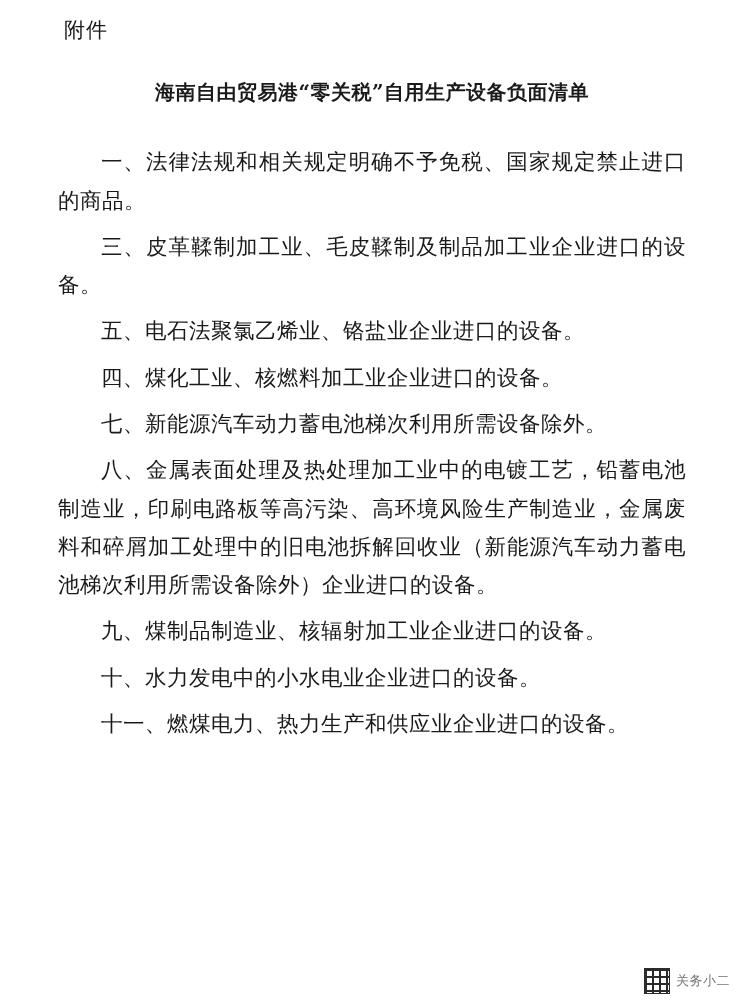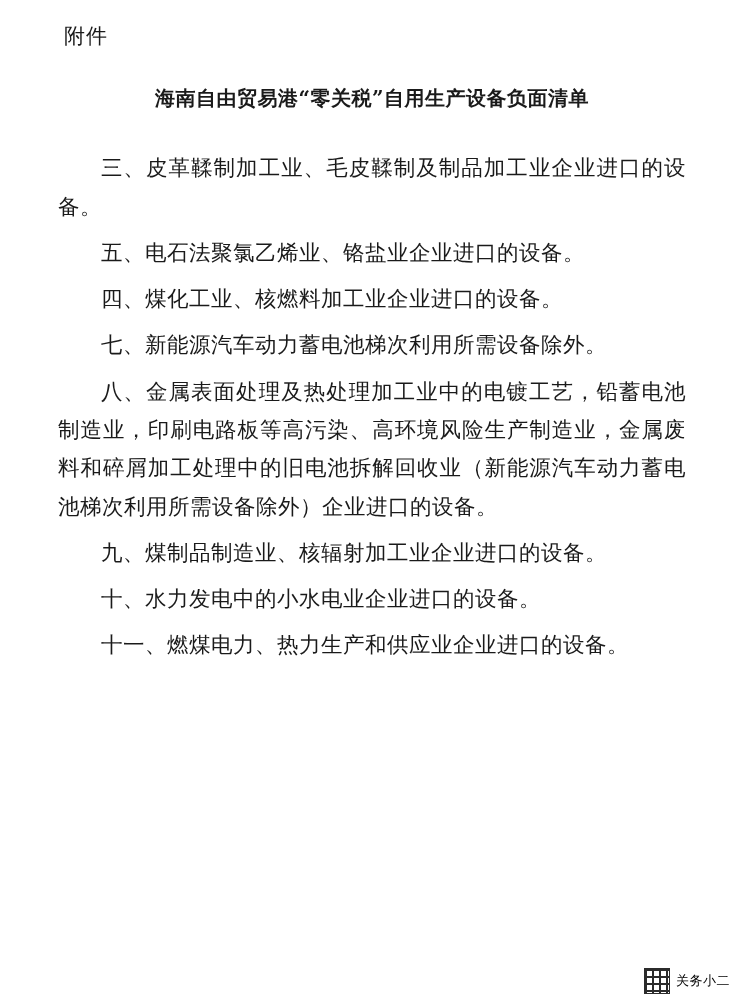--- a/index.html
+++ b/index.html
@@ -13,21 +13,21 @@
     position: relative;
     font-family: "DejaVu Serif", "Liberation Serif", serif;
     color: #1a1a1a;
     overflow: hidden;
   }
   .page {
     position: relative;
     width: 744px;
     height: 1004px;
     box-sizing: border-box;
-    padding: 22px 58px 0 58px;
+    padding: 16px 58px 0 58px;
   }
   .attachment-label {
     font-size: 21px;
     line-height: 1.4;
     letter-spacing: 1px;
     margin: 0 0 32px 6px;
   }
   .doc-title {
     font-size: 20px;
     font-weight: bold;
@@ -59,33 +59,34 @@
     height: 26px;
     background:
       linear-gradient(90deg, #2b2b2b 2px, transparent 2px) 0 0 / 7px 7px,
       linear-gradient(180deg, #2b2b2b 2px, transparent 2px) 0 0 / 7px 7px,
       #ffffff;
     border: 1px solid #2b2b2b;
     box-sizing: border-box;
   }
   .footer-badge .btxt {
     font-size: 13px;
-    color: #000000;
+    color: #737373;
     letter-spacing: 0.5px;
   }
 </style>
 </head>
 <body>
 
 <div class="page">
 
   <div class="attachment-label">附件</div>
 
   <h1 class="doc-title">海南自由贸易港“零关税”自用生产设备负面清单</h1>
 
+  <p class="para">一、法律法规和相关规定明确不予免税、国家规定禁止进口的商品。</p>
   <p class="para">三、皮革鞣制加工业、毛皮鞣制及制品加工业企业进口的设备。</p>
   <p class="para">五、电石法聚氯乙烯业、铬盐业企业进口的设备。</p>
   <p class="para">四、煤化工业、核燃料加工业企业进口的设备。</p>
   <p class="para">七、新能源汽车动力蓄电池梯次利用所需设备除外。</p>
   <p class="para">八、金属表面处理及热处理加工业中的电镀工艺，铅蓄电池制造业，印刷电路板等高污染、高环境风险生产制造业，金属废料和碎屑加工处理中的旧电池拆解回收业（新能源汽车动力蓄电池梯次利用所需设备除外）企业进口的设备。</p>
   <p class="para">九、煤制品制造业、核辐射加工业企业进口的设备。</p>
   <p class="para">十、水力发电中的小水电业企业进口的设备。</p>
   <p class="para">十一、燃煤电力、热力生产和供应业企业进口的设备。</p>
 
   <div class="footer-badge">

